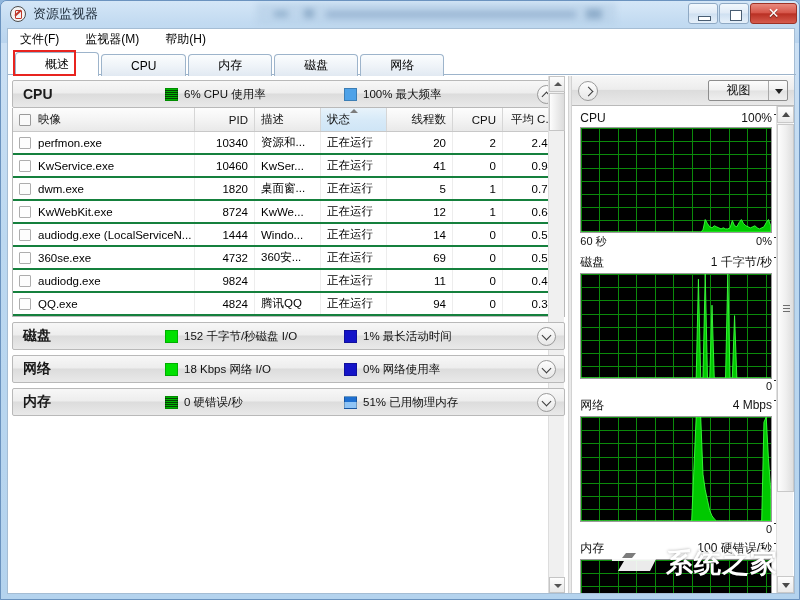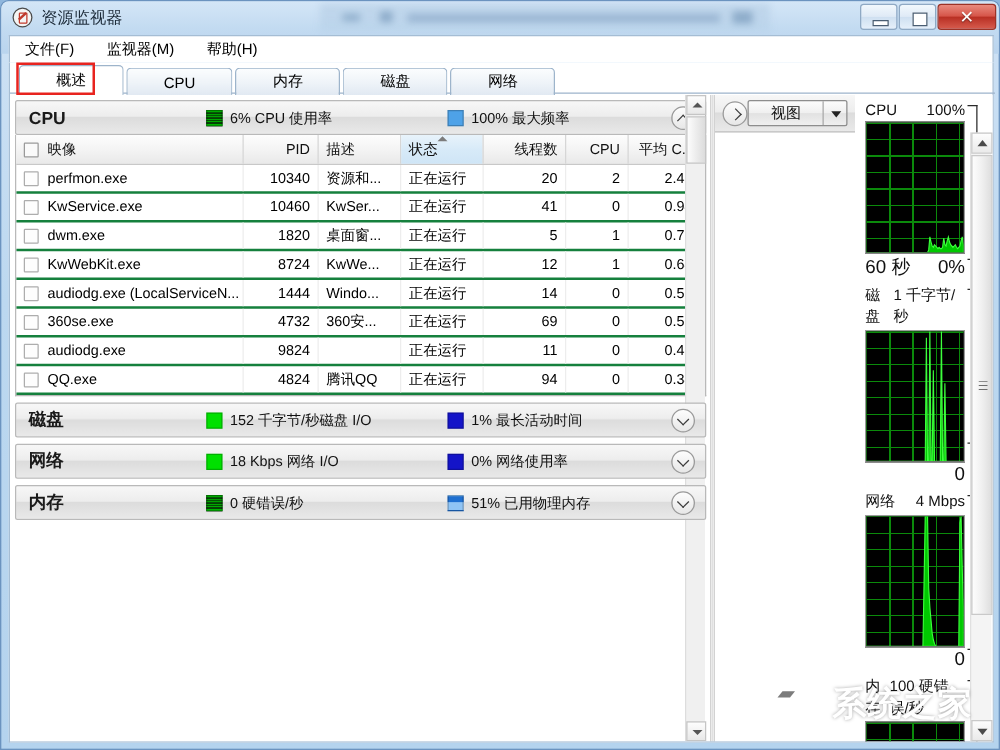--- a/index.html
+++ b/index.html
@@ -136,21 +136,21 @@
     height: 28px; display: flex; align-items: center; position: relative;
     background: linear-gradient(to bottom, #f7f7f7 0%, #ededed 46%, #dcdcdc 50%, #e9e9e9 100%);
     border: 1px solid #b9b9b9; border-radius: 2px; cursor: pointer;
   }
   .section-title {
     font-size: 14px; font-weight: bold; color: #1a1a1a;
     margin-left: 10px; width: 140px;
   }
   .stat { display: flex; align-items: center; font-size: 11.5px; color: #111; }
   .stat.s1 { position: absolute; left: 152px; }
-  .stat.s2 { position: absolute; left: 345px; }
+  .stat.s2 { position: absolute; left: 331px; }
   .swatch { width: 13px; height: 13px; margin-right: 6px; border: 1px solid rgba(0,0,0,0.22); }
   .sw-green { background: #00e000; }
   .sw-blue  { background: #4ea2e8; }
   .sw-dkblue{ background: #1414c8; }
   .sw-greenhatch {
     background:
       repeating-linear-gradient(0deg, #00b400 0px, #00b400 1px, #054005 1px, #054005 2px),
       #063006;
   }
   .sw-bluehatch {
@@ -243,21 +243,21 @@
   .tsb-down .gl  { border-top: 4px solid #555; top: 6px; }
   .tsb-thumb {
     position: absolute; left: 0; top: 17px; width: 16px; height: 38px;
     background: linear-gradient(to right,#fdfdfd,#ececec,#dcdcdc);
     border: 1px solid #c5c5c5;
   }
 
   
   .right-pane {
     width: 222px; height: 100%; background: #ffffff;
-    position: relative; display: flex; flex-direction: row;
+    position: relative; display: flex; flex-direction: column;
   }
   .graph-toolbar {
     height: 30px; display: flex; align-items: center; padding: 0 6px;
     background: linear-gradient(to bottom, #f7f7f7 0%, #ededed 46%, #dcdcdc 50%, #e9e9e9 100%);
     border-bottom: 1px solid #b9b9b9;
   }
   .collapse-btn {
     width: 20px; height: 20px; border-radius: 50%;
     border: 1px solid #9a9a9a;
     background: linear-gradient(to bottom, #fdfdfd, #e7e7e7);
@@ -288,21 +288,21 @@
 
   .graphs-scrollarea {
     flex: 1; position: relative; overflow: hidden;
     padding: 4px 22px 0 8px;
   }
   .graph-block { margin-bottom: 2px; position: relative; }
   .graph-labels {
     display: flex; justify-content: space-between; align-items: baseline;
     font-size: 12px; color: #111; padding: 1px 0 2px 0;
   }
-  .graph-labels.bottom { font-size: 15px; }
+  .graph-labels.bottom { font-size: 11px; }
   .graph-box {
     height: 106px; background: #000000; border: 1px solid #9a9a9a;
     position: relative; overflow: hidden;
   }
   .grid {
     position: absolute; inset: 0;
     background-image:
       repeating-linear-gradient(to right, #0b8a0b 0px, #0b8a0b 1px, transparent 1px, transparent 18.5px),
       repeating-linear-gradient(to bottom, #0b8a0b 0px, #0b8a0b 1px, transparent 1px, transparent 13.2px);
   }

